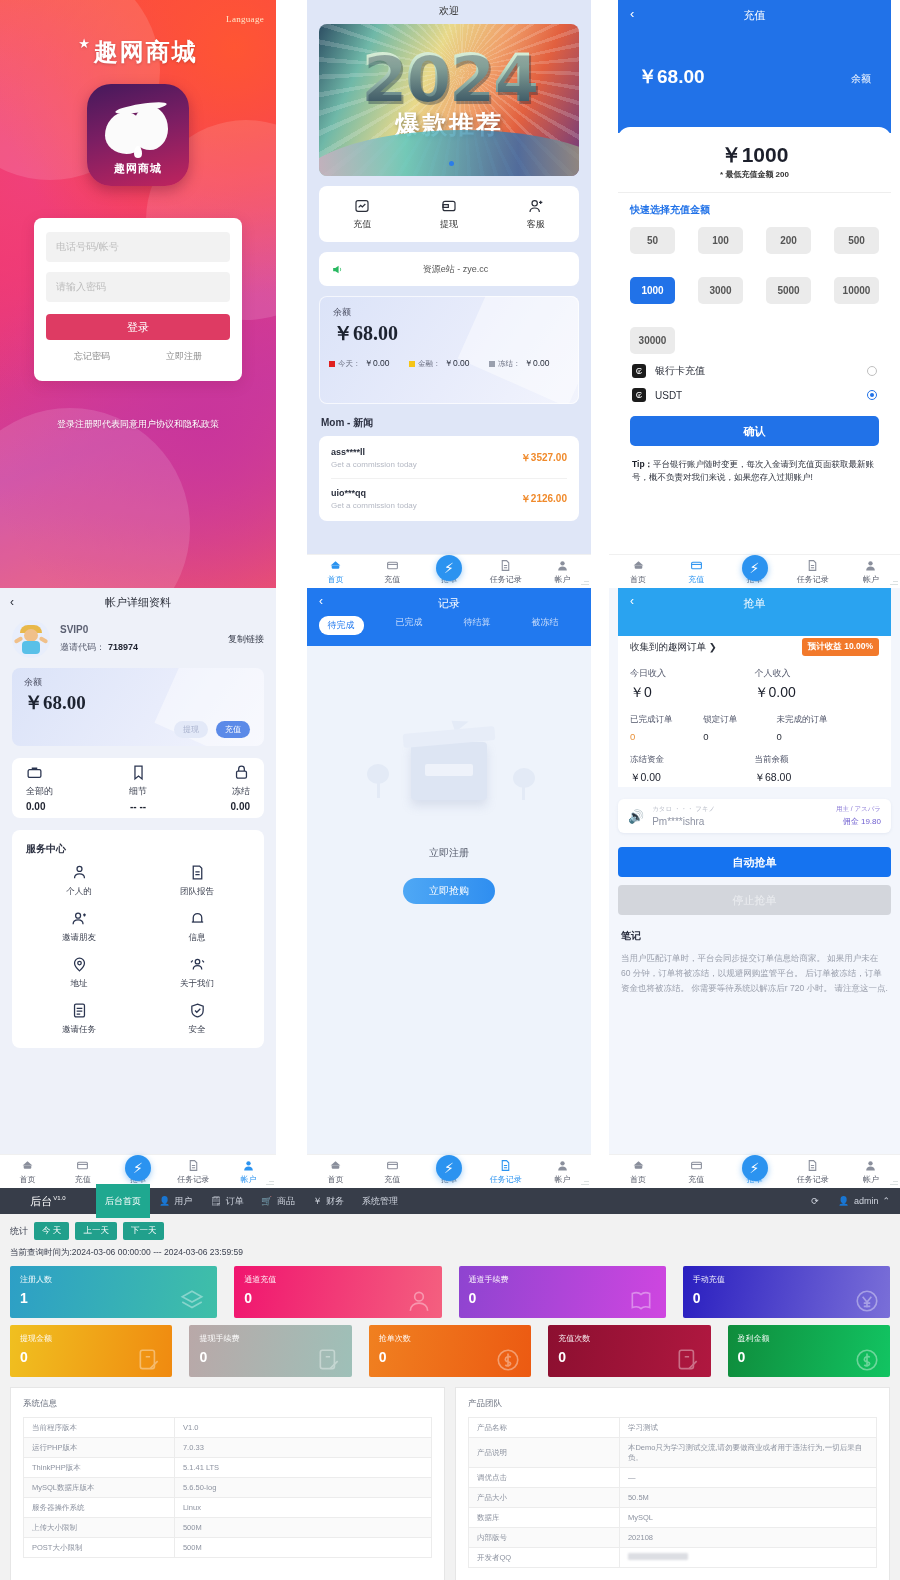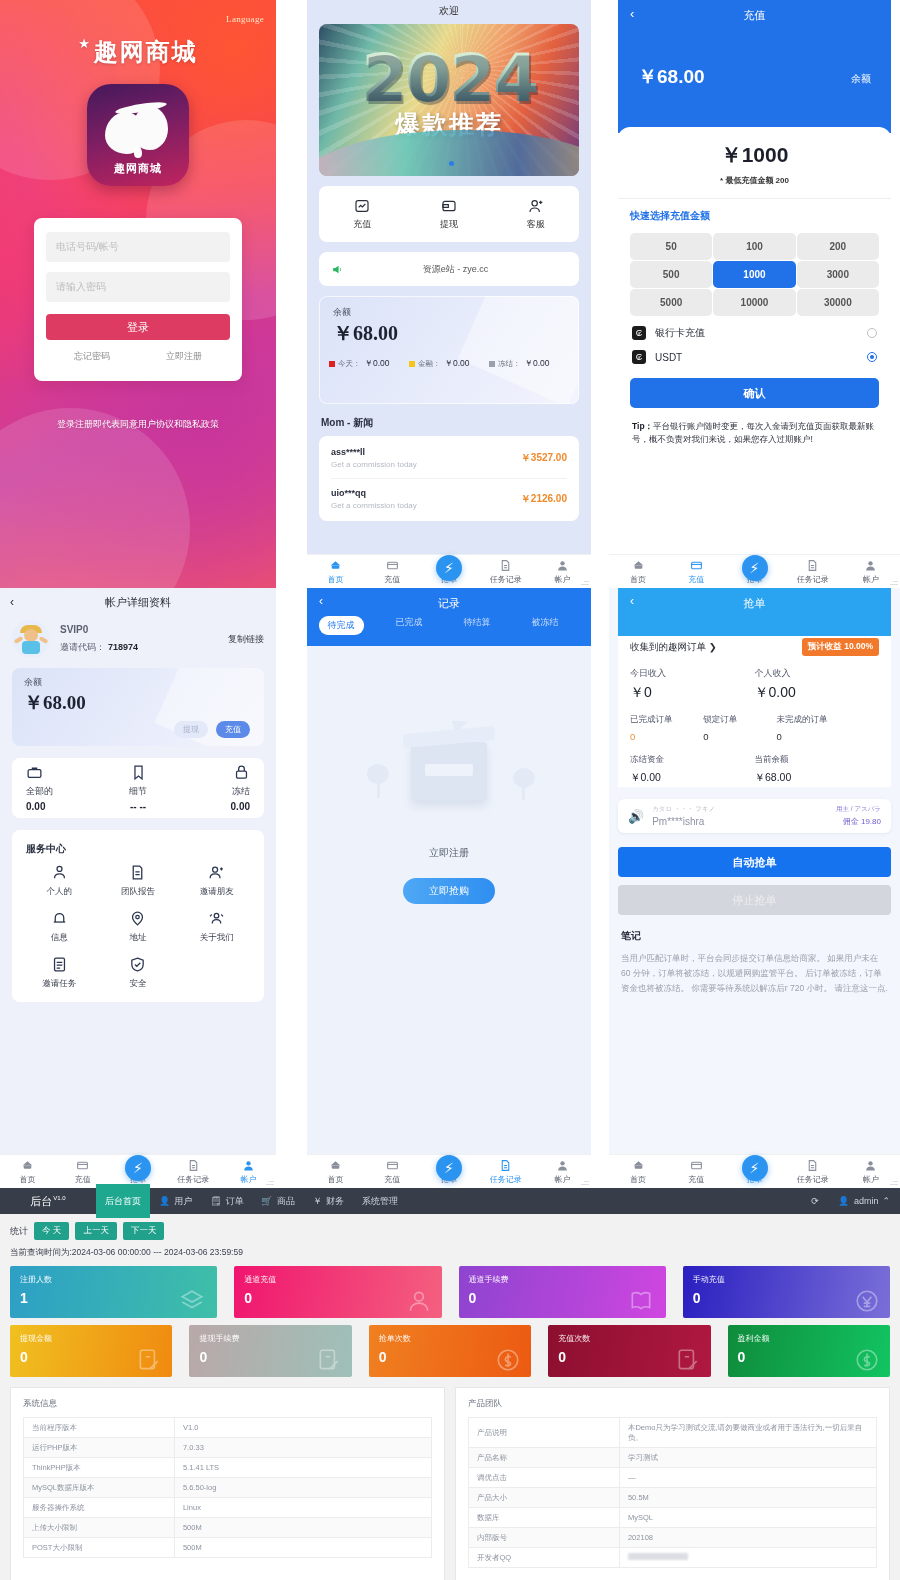--- a/index.html
+++ b/index.html
@@ -97,24 +97,24 @@
 
   
   #p3 { left:609px; top:0; width:291px; height:588px; background:#fff; }
   #p3 .bluehead{height:133px;background:#2172e8;border-radius:0 0 0 0;position:relative;margin:0 9px 0 9px;}
   #p3 .bluehead .ttl{position:absolute;left:0;right:0;top:8px;text-align:center;color:#fff;font-size:11px;}
   #p3 .bluehead .back{position:absolute;left:12px;top:6px;color:#fff;font-size:13px;}
   #p3 .bluehead .amt{position:absolute;left:20px;top:64px;color:#fff;font-size:19px;font-weight:bold;}
   #p3 .bluehead .lbl{position:absolute;right:20px;top:72px;color:#fff;font-size:10px;}
   #p3 .white{background:#fff;border-radius:12px 12px 0 0;margin:-6px 9px 0;position:relative;padding-top:14px;}
   #p3 .bigamt{text-align:center;font-size:21px;font-weight:bold;color:#1c1f2b;}
-  #p3 .minnote{text-align:center;font-size:8px;color:#333;margin-top:6px;font-weight:bold;}
+  #p3 .minnote{text-align:center;font-size:8px;color:#333;font-weight:bold;}
   #p3 .sep{height:1px;background:#eee;margin:12px 0 0;}
   #p3 .qtitle{font-size:10px;color:#2172e8;margin:10px 0 0 12px;font-weight:bold;}
-  #p3 .grid{display:grid;grid-template-columns:repeat(3,1fr);gap:1px;padding:10px 12px 0;}
+  #p3 .grid{display:grid;grid-template-columns:repeat(4,1fr);gap:23px;padding:10px 12px 0;}
   #p3 .amtbtn{height:27px;background:#ebebeb;border-radius:5px;display:flex;align-items:center;
       justify-content:center;font-size:10px;color:#555;font-weight:bold;}
   #p3 .amtbtn.sel{background:#2172e8;color:#fff;}
   #p3 .payrow{display:flex;align-items:center;padding:10px 14px 0;}
   #p3 .payrow .pic{width:14px;height:14px;border-radius:3px;background:#1b1b1b;color:#fff;font-size:9px;
       display:flex;align-items:center;justify-content:center;margin-right:9px;}
   #p3 .payrow .pn{flex:1;font-size:10px;color:#2b2f3a;}
   #p3 .radio{width:10px;height:10px;border-radius:50%;border:1px solid #bfbfbf;}
   #p3 .radio.on{border-color:#2172e8;position:relative;}
   #p3 .radio.on::after{content:"";position:absolute;left:2px;top:2px;width:4px;height:4px;border-radius:50%;background:#2172e8;}
@@ -153,21 +153,21 @@
   #p4 .balcard .b2{position:absolute;right:14px;bottom:8px;width:34px;height:17px;border-radius:9px;
       background:#5b8ae8;color:#fff;font-size:8px;display:flex;align-items:center;justify-content:center;}
   #p4 .tri{margin:12px 12px 0;background:#fff;border-radius:8px;height:60px;display:flex;align-items:center;
       padding:0 14px;}
   #p4 .tri .ti{flex:1;font-size:9px;color:#3c4150;}
   #p4 .tri .ti:nth-child(2){text-align:center;}
   #p4 .tri .ti:nth-child(3){text-align:right;}
   #p4 .tri .ti .v{font-size:10px;font-weight:bold;color:#1f2330;margin-top:3px;}
   #p4 .svc{margin:12px 12px 0;background:#fff;border-radius:8px;padding:10px 8px 12px;}
   #p4 .svc h4{font-size:10px;color:#2c3142;margin:2px 0 8px 6px;}
-  #p4 .sgrid{display:grid;grid-template-columns:repeat(3,1fr);row-gap:12px;}
+  #p4 .sgrid{display:grid;grid-template-columns:repeat(2,1fr);row-gap:12px;}
   #p4 .sitem{text-align:center;font-size:8.5px;color:#3c4150;}
   #p4 .sitem .ic{display:block;margin:0 auto 5px;width:17px;height:17px;}
 
   
   #p5 { left:307px; top:588px; width:284px; height:600px; background:#eef3fb; }
   #p5 .bhead{background:#2179ef;height:58px;position:relative;}
   #p5 .bhead .ttl{position:absolute;left:0;right:0;top:8px;text-align:center;color:#fff;font-size:11px;}
   #p5 .bhead .back{position:absolute;left:12px;top:6px;color:#fff;font-size:12px;}
   #p5 .tabs{position:absolute;left:0;right:12px;top:28px;display:flex;}
   #p5 .tab{flex:1;text-align:center;font-size:9px;color:#c9ddfb;}
@@ -865,28 +865,28 @@
                   <td>500M</td>
                 </tr>
         </tbody>
             </table>
       </div>
       <div class="pbox">
         <h5>产品团队</h5>
         <table>
               <tbody>
           <tr>
+                  <td class="k">产品名称</td>
+                  <td>学习测试</td>
+                </tr>
+          <tr>
                   <td class="k">产品说明</td>
                   <td>本Demo只为学习测试交流,请勿要做商业或者用于违法行为,一切后果自负。</td>
                 </tr>
           <tr>
-                  <td class="k">产品名称</td>
-                  <td>学习测试</td>
-                </tr>
-          <tr>
                   <td class="k">调优点击</td>
                   <td>—</td>
                 </tr>
           <tr>
                   <td class="k">产品大小</td>
                   <td>50.5M</td>
                 </tr>
           <tr>
                   <td class="k">数据库</td>
                   <td>MySQL</td>

